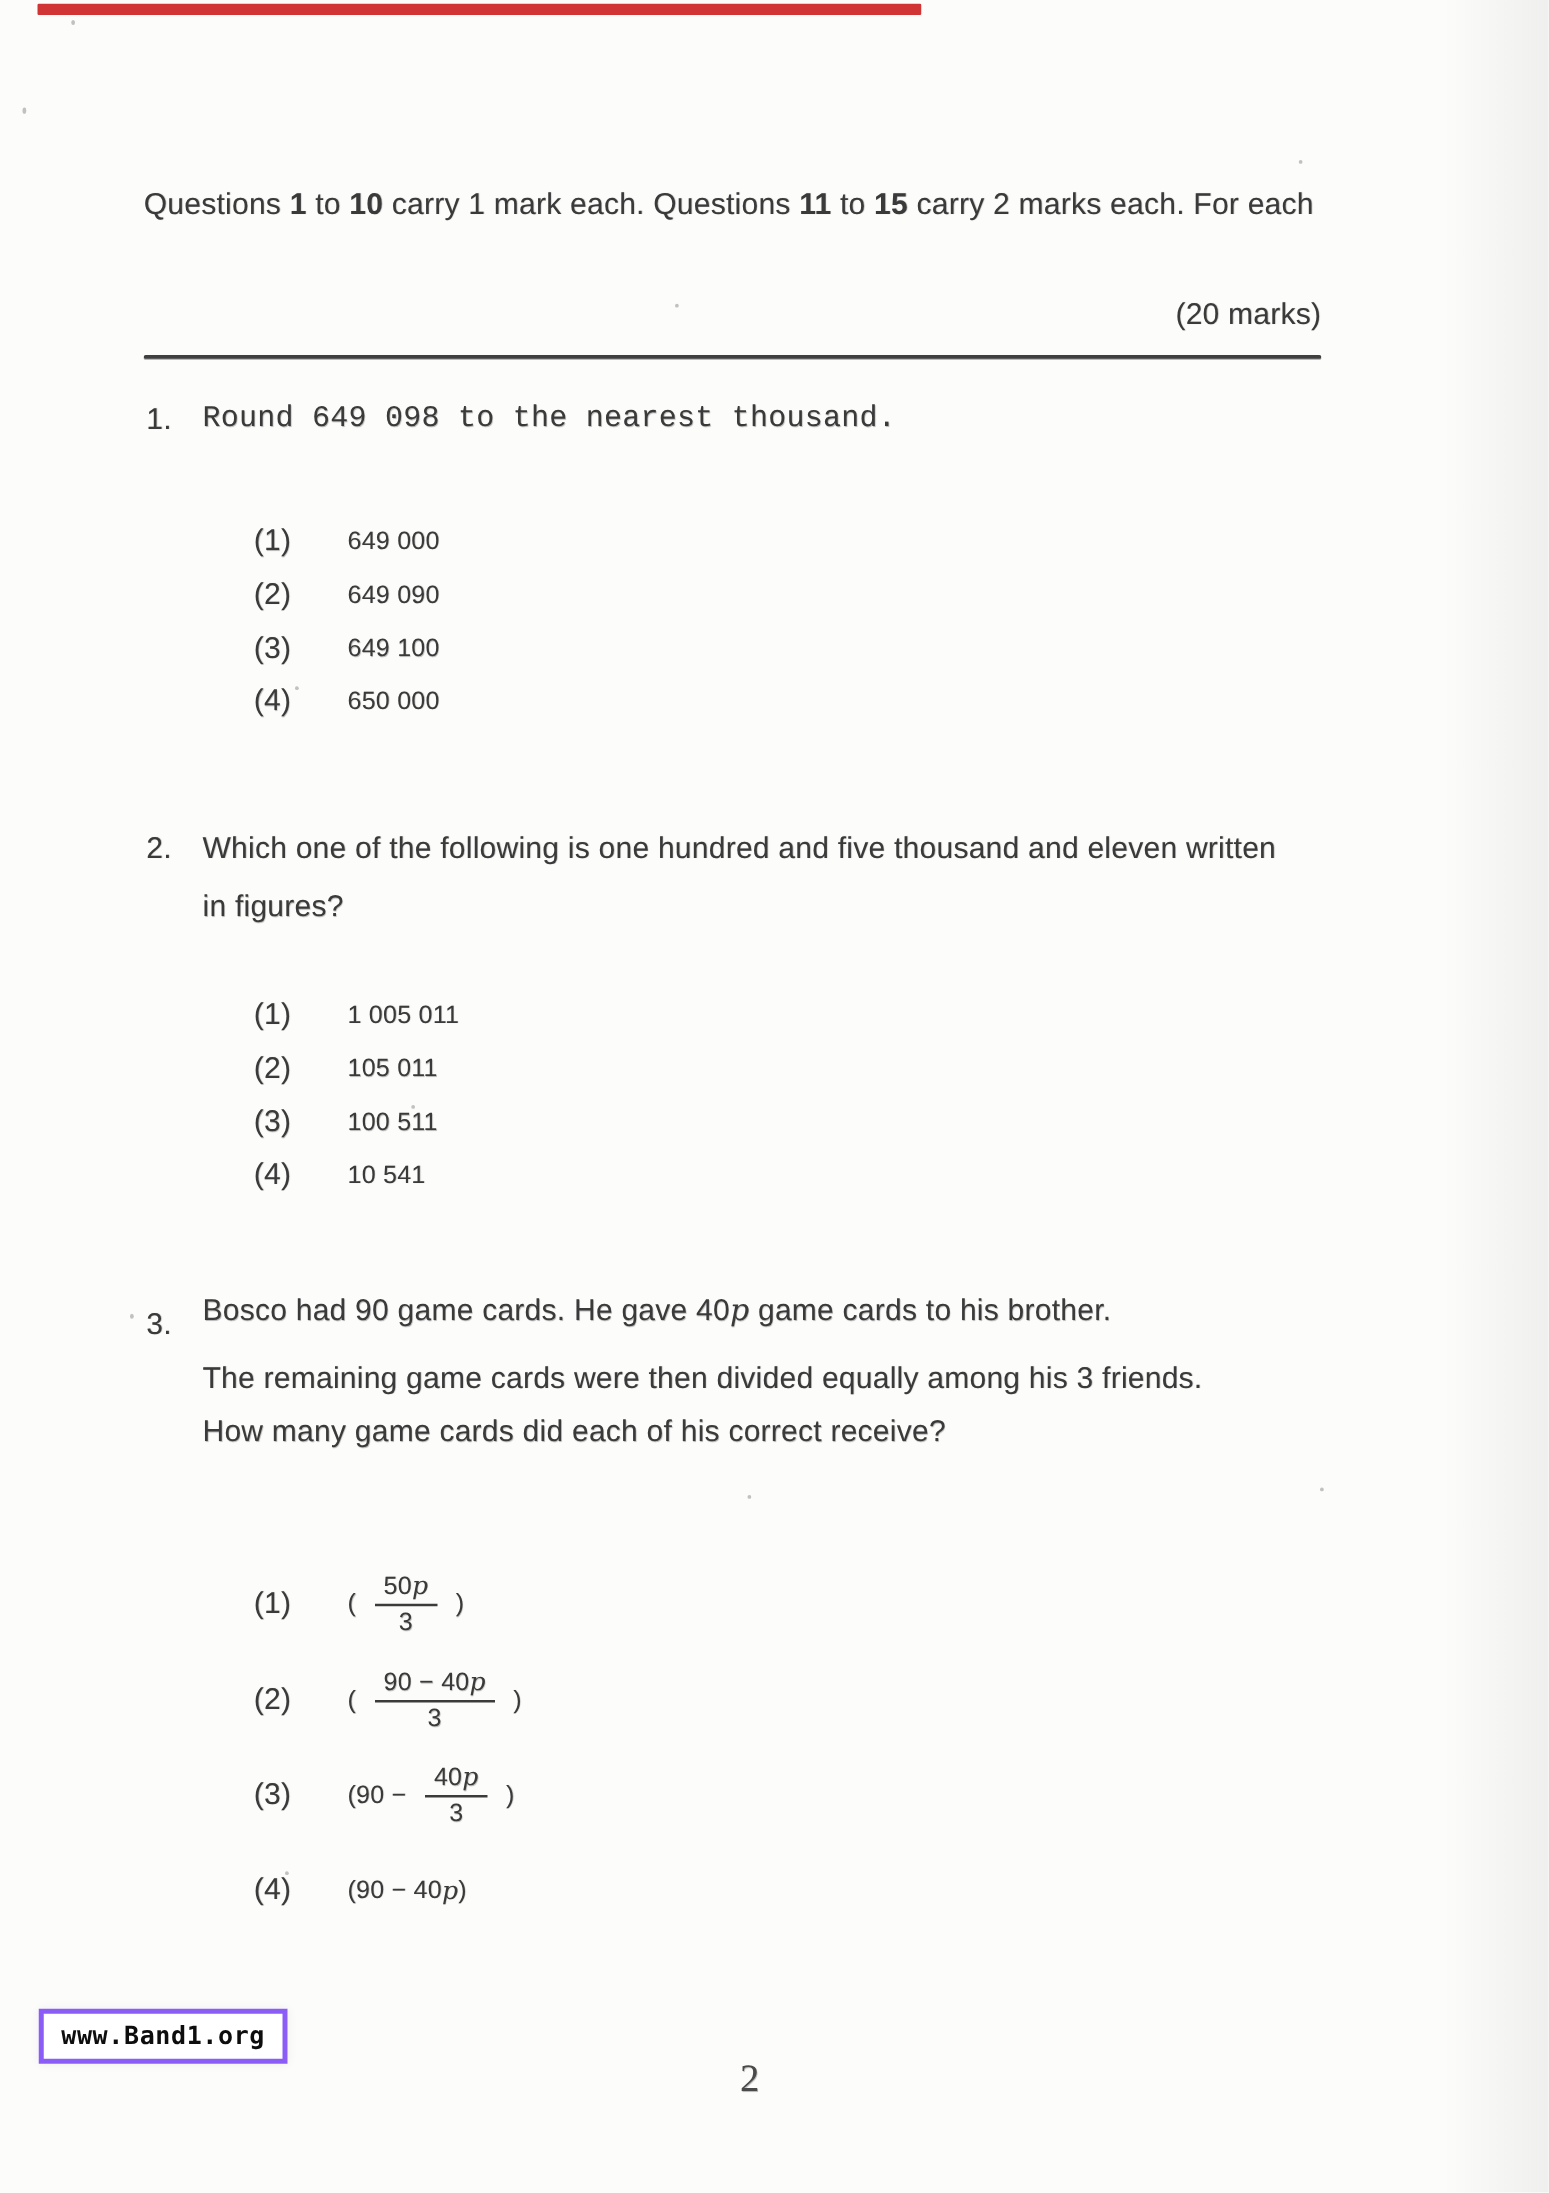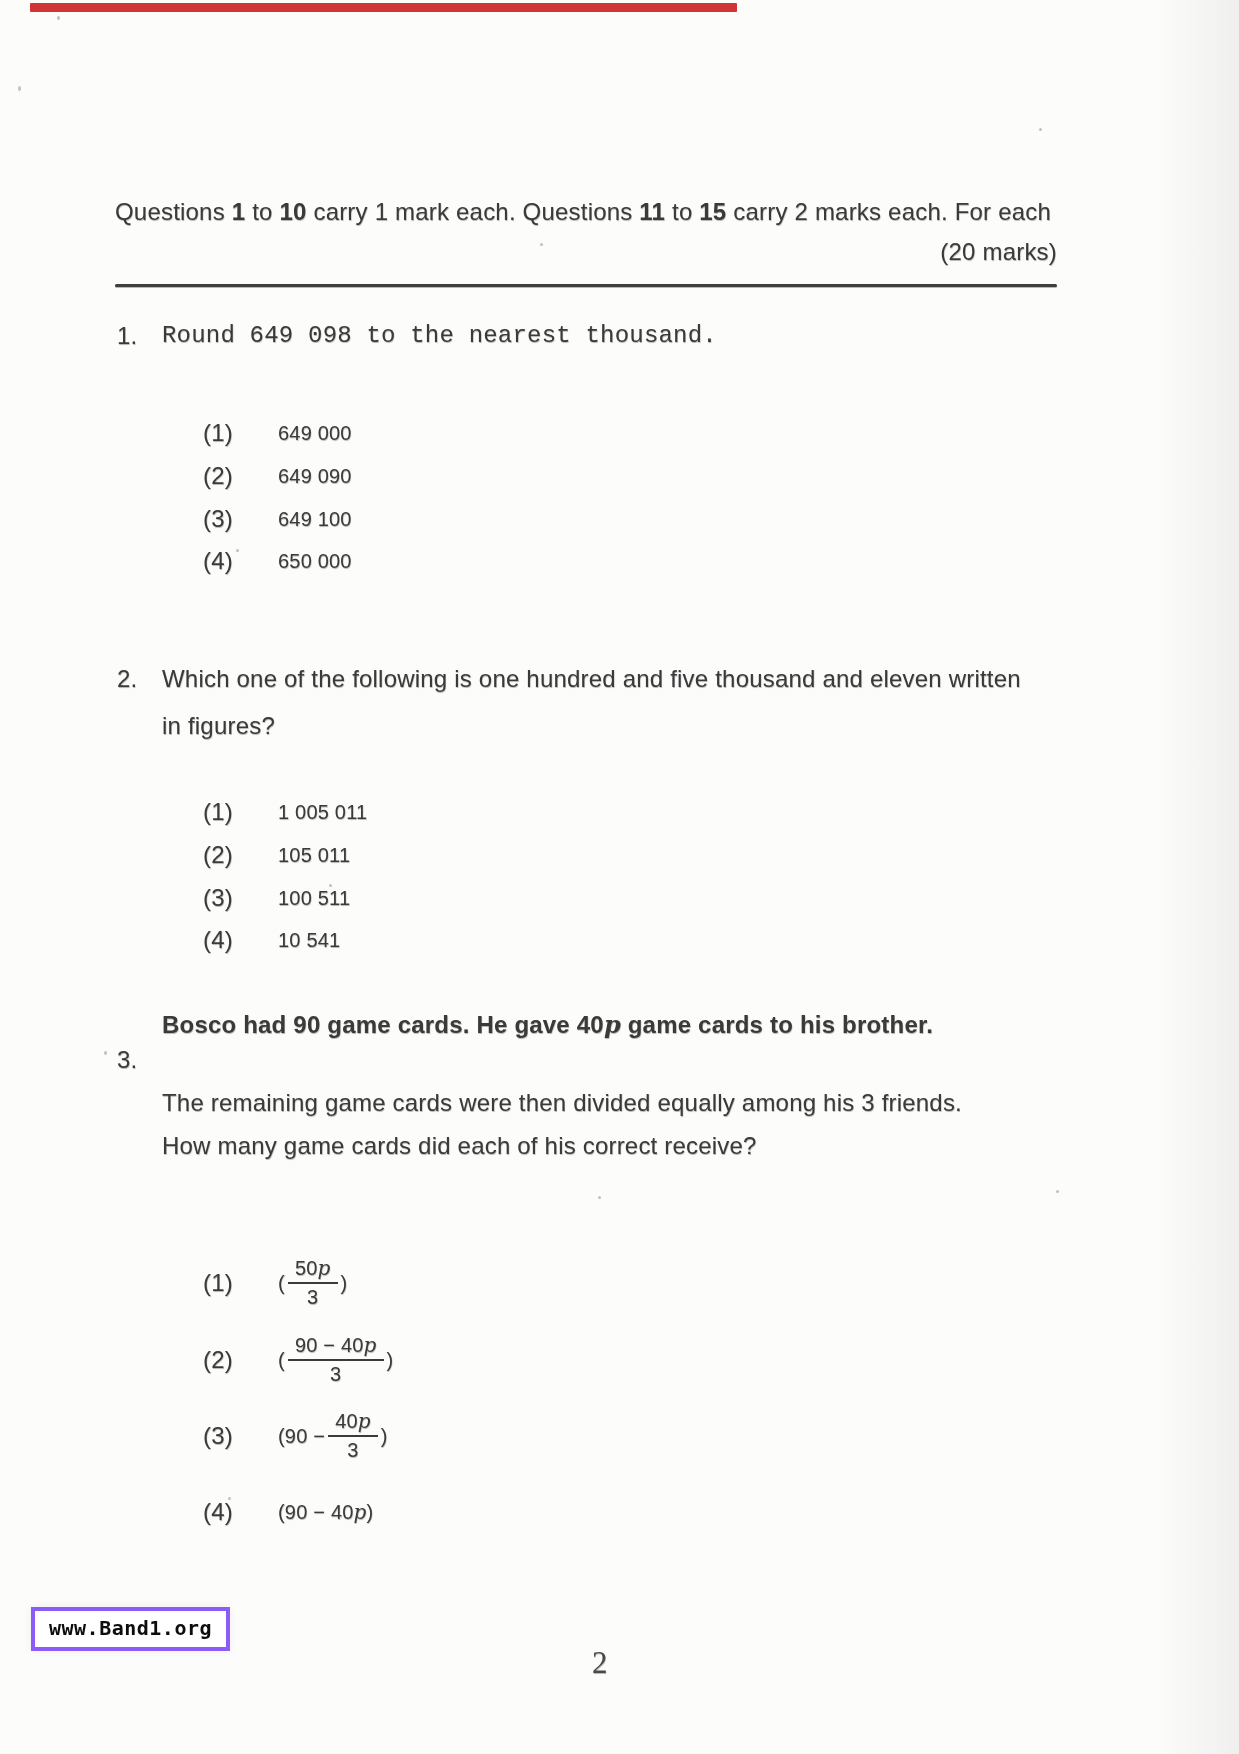--- a/index.html
+++ b/index.html
@@ -11,33 +11,33 @@
   }
   .abs{position:absolute;white-space:nowrap;}
   .scan-text{text-shadow:0.5px 0.5px 0.7px rgba(0,0,0,0.28);letter-spacing:0.2px;}
   
   .red-strip{position:absolute;left:30px;top:3px;width:707px;height:9px;background:#d13434;border-radius:1px;}
   .edge-shade{position:absolute;right:0;top:0;bottom:0;width:84px;
     background:linear-gradient(to right, rgba(110,110,110,0), rgba(110,110,110,0.09));}
   .speck{position:absolute;background:#8f8f8f;border-radius:50%;opacity:0.55;}
   
   .instructions{position:absolute;left:115px;top:148px;width:942px;font-size:24px;}
-  .ins-line{line-height:31px;white-space:nowrap;margin-top:48px;}
+  .ins-line{line-height:31px;white-space:nowrap;}
   .marks-note{position:absolute;left:115px;top:238px;width:942px;text-align:right;font-size:24px;}
   .rule{position:absolute;left:115px;top:284px;width:942px;height:3px;background:#3f3f3f;
     box-shadow:0 1px 0 rgba(60,60,60,0.35);border-radius:2px;}
   
   .qnum{font-size:24px;}
   .qline{font-size:24px;}
   .var{font-style:italic;font-family:"DejaVu Serif","Liberation Serif",serif;}
   
   .opt{position:absolute;left:203px;display:flex;align-items:center;}
   .opt-label{width:75px;font-size:24px;flex:none;}
   .opt-value{font-size:20px;display:inline-flex;align-items:center;}
-  .frac{display:inline-flex;flex-direction:column;text-align:center;vertical-align:middle;margin:0 3px;}
+  .frac{display:inline-flex;flex-direction:column;text-align:center;vertical-align:middle;margin:0 15px;}
   .frac .num{padding:0 7px 3px 7px;border-bottom:2px solid #3b3b3b;line-height:1.05;}
   .frac .den{padding-top:3px;line-height:1.05;}
   .opt-math{height:64px;}
   
   .page-number{position:absolute;left:592px;top:1645px;font-size:31px;color:#4a4a4a;
     font-family:"Liberation Serif","DejaVu Serif",serif;}
   .watermark{position:absolute;left:31px;top:1607px;background:#ffffff;
     padding:5px 14px 7px 14px;border:4px solid #8b5cf6;box-shadow:0 0 8px rgba(0,0,0,0.06);}
   .watermark span{font-family:"DejaVu Sans Mono","Liberation Mono",monospace;
     font-weight:bold;font-size:20px;color:#0d0d0d;letter-spacing:0.5px;}
@@ -100,21 +100,21 @@
 <div class="opt scan-text" style="top:884px;">
   <span class="opt-label">(3)</span>
   <span class="opt-value">100 511</span>
 </div>
 <div class="opt scan-text" style="top:926px;">
   <span class="opt-label">(4)</span>
   <span class="opt-value">10 541</span>
 </div>
 
 <div class="abs qnum scan-text" style="left:117px;top:1046px;">3.</div>
-<div class="abs qline scan-text" style="left:162px;top:1010px;font-weight:bold;">Bosco had 90 game cards. He gave 40<span class="var">p</span> game cards to his brother.</div>
+<div class="abs qline scan-text" style="left:162px;top:1034px;">Bosco had 90 game cards. He gave 40<span class="var">p</span> game cards to his brother.</div>
 <div class="abs qline scan-text" style="left:162px;top:1089px;">The remaining game cards were then divided equally among his 3 friends.</div>
 <div class="abs qline scan-text" style="left:162px;top:1132px;">How many game cards did each of his correct receive?</div>
 
 <div class="opt opt-math scan-text" style="top:1251px;">
   <span class="opt-label">(1)</span>
   <span class="opt-value">(<span class="frac">
         <span class="num">50<span class="var">p</span></span>
         <span class="den">3</span>
       </span>)</span>
 </div>

